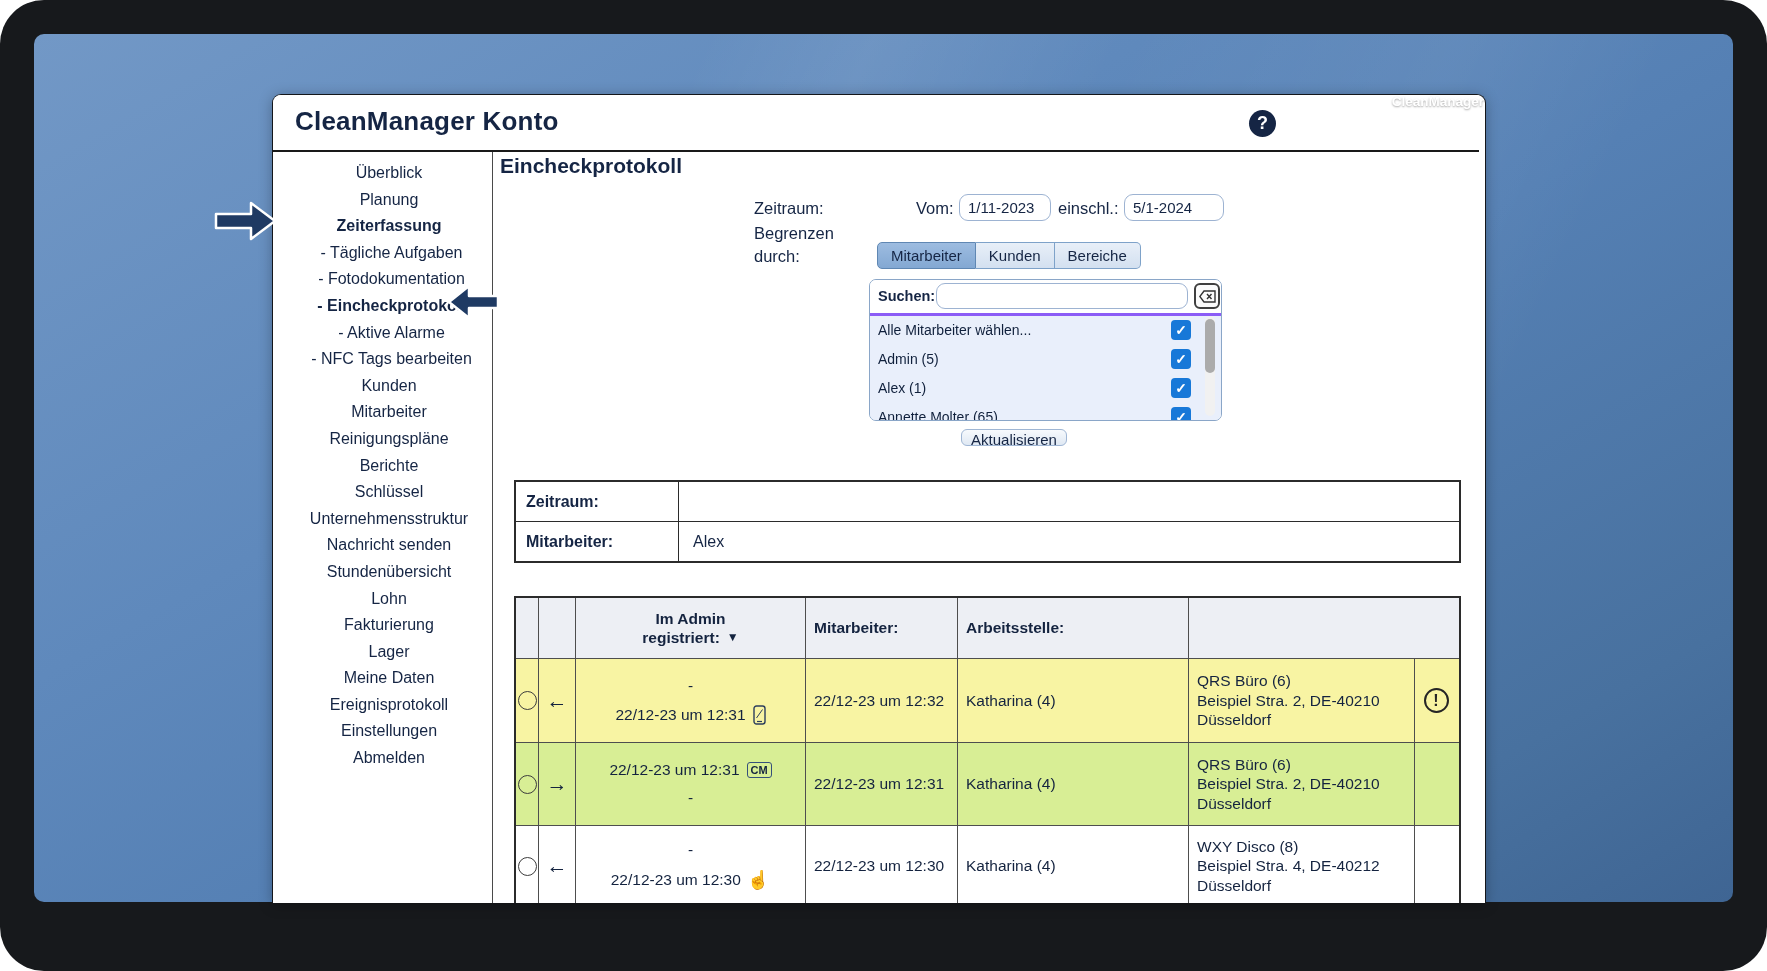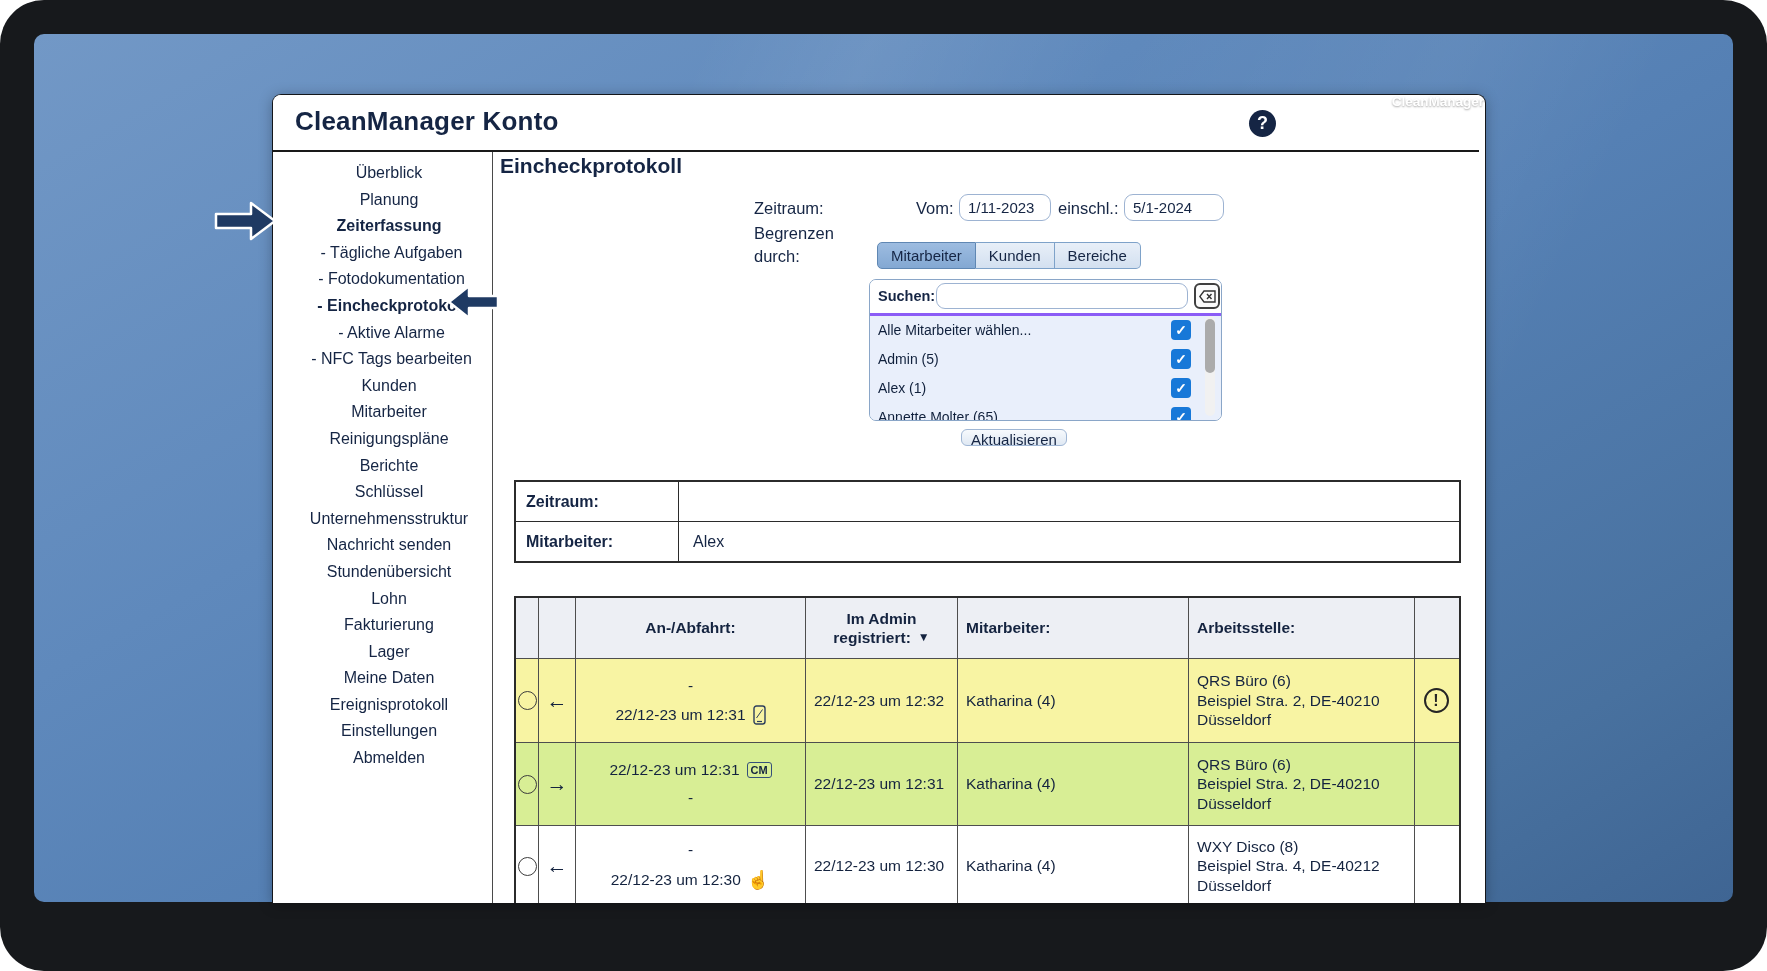--- a/index.html
+++ b/index.html
@@ -186,21 +186,20 @@
       <div class="srow">
         <div class="slabel">Mitarbeiter:</div>
         <div class="svalue">Alex</div>
       </div>
     </div>
 
     <div class="dtable">
       <div class="trow thead">
         <div class="cell"></div>
         <div class="cell"></div>
-        <div class="cell">An-/Abfahrt:</div>
         <div class="cell">
           <div class="headtwo">
             <span>Im Admin</span>
             <span class="l2">
               <span>registriert:</span>
               <span class="sorticon">▼</span>
             </span>
           </div>
         </div>
         <div class="cell left">Mitarbeiter:</div>

